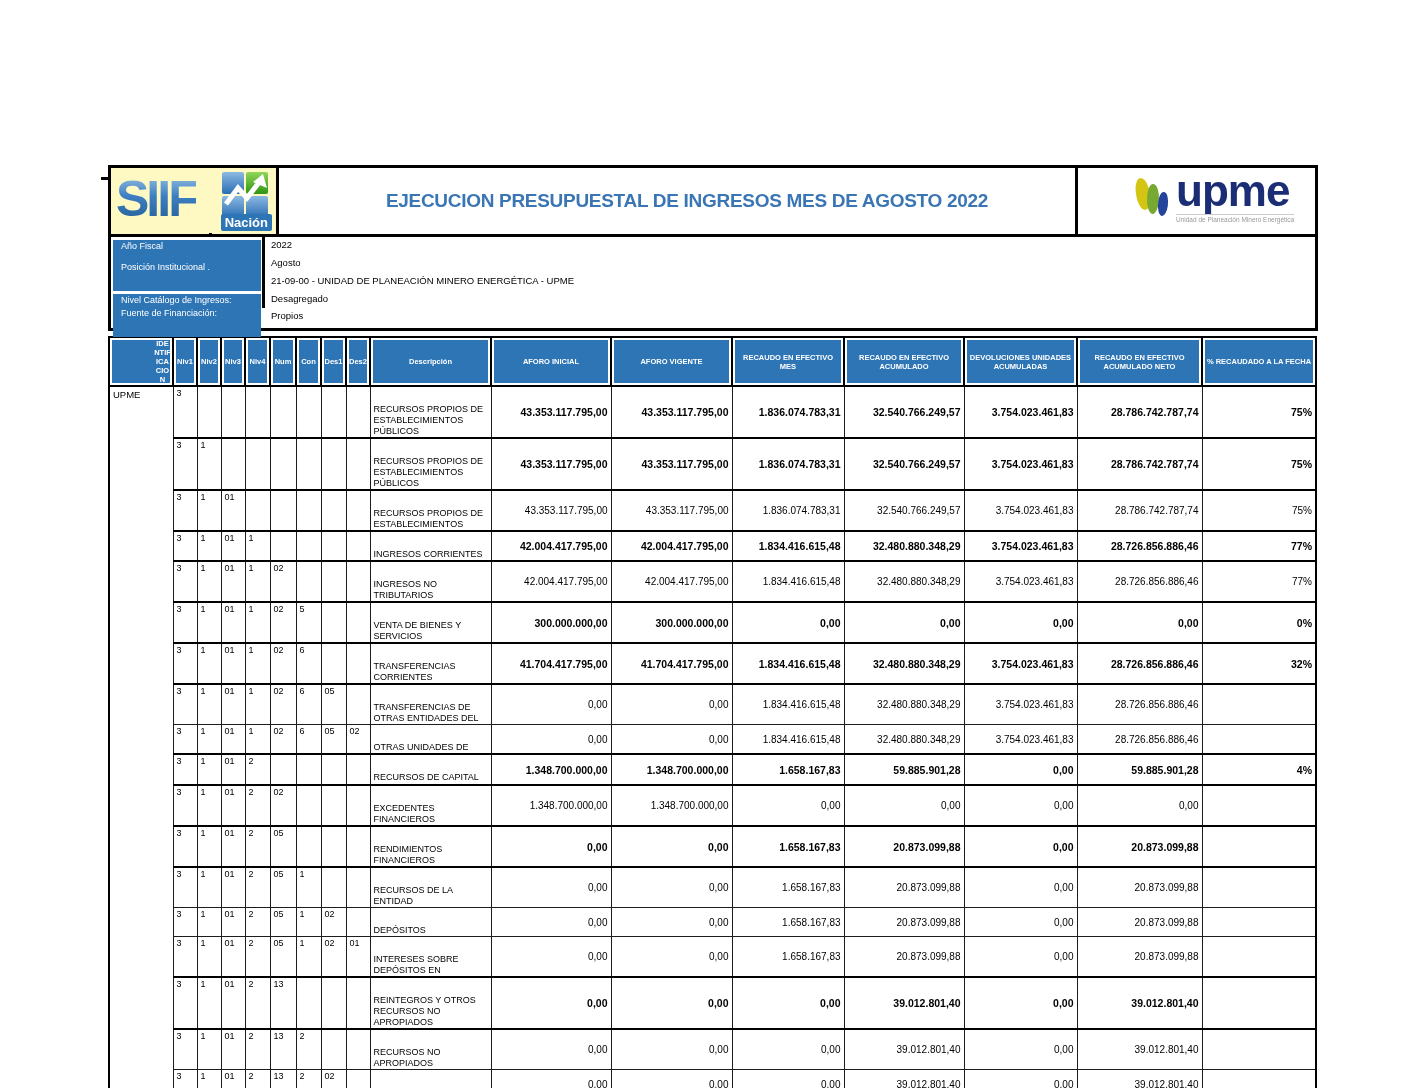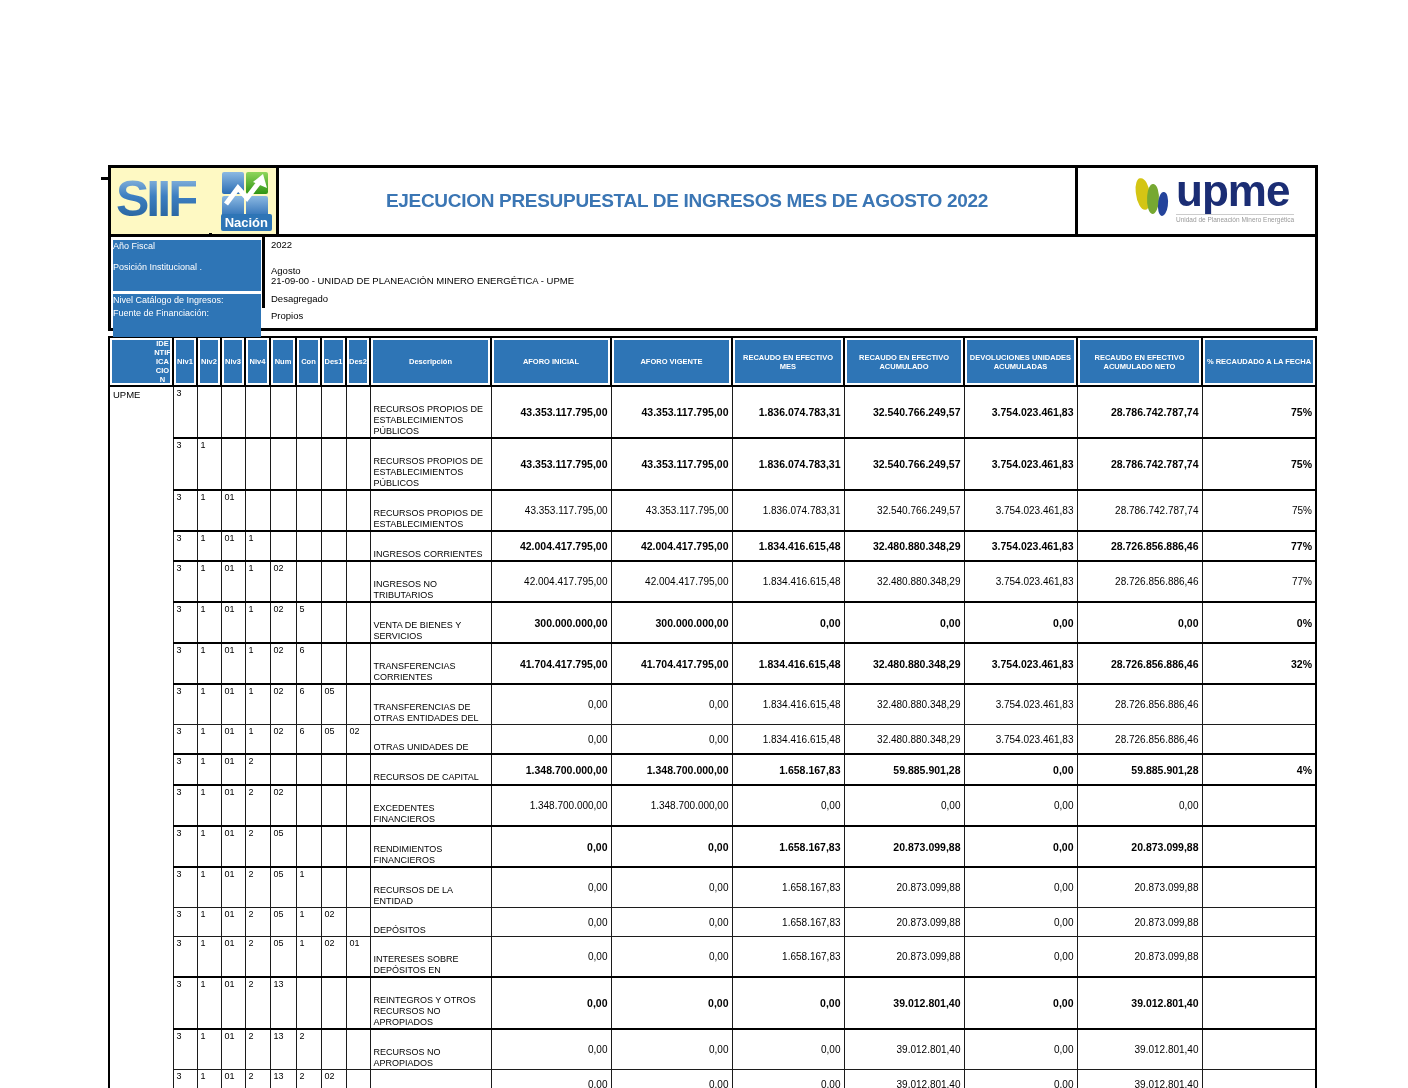--- a/index.html
+++ b/index.html
@@ -31,21 +31,21 @@
   .upme-shape{position:absolute;border-radius:40% 55% 45% 55%;}
   .upme-y{left:0;top:0;width:14px;height:32px;background:#d4c514;transform:rotate(-6deg);}
   .upme-g{left:11px;top:6px;width:12px;height:30px;background:#76a832;transform:rotate(4deg);}
   .upme-b{left:22px;top:14px;width:10px;height:24px;background:#24439b;transform:rotate(8deg);}
   .upme-text{position:absolute;left:40px;top:-8px;font-size:44px;font-weight:800;letter-spacing:-1px;color:#1b2d74;}
   .upme-tagline{position:absolute;left:98px;top:46px;font-size:6.5px;color:#999;white-space:nowrap;border-top:1px solid #ccc;padding-top:1px;}
 
   
   .meta-band{border:3px solid #000;border-top:none;height:94px;box-sizing:border-box;position:relative;background:#fff;}
   .meta-divider{position:absolute;left:151px;top:0;width:3px;height:71px;background:#000;}
-  .meta-label{position:absolute;left:2px;width:148px;height:30px;background:#2e75b6;color:#fff;font-size:9px;line-height:13px;padding-left:0;box-sizing:border-box;white-space:nowrap;overflow:hidden;}
+  .meta-label{position:absolute;left:2px;width:148px;height:30px;background:#2e75b6;color:#fff;font-size:9px;line-height:13px;padding-left:8px;box-sizing:border-box;white-space:nowrap;overflow:hidden;}
   .meta-value{position:absolute;left:160px;font-size:9.5px;white-space:nowrap;}
 
   
   table.main{border-collapse:collapse;table-layout:fixed;width:1207px;margin-top:5px;border:2px solid #000;}
   th{background:#2e75b6;border:2px solid #000;box-shadow:inset 0 0 0 2px #fff;color:#fff;font-size:7.5px;font-weight:700;padding:1px;vertical-align:middle;text-align:center;line-height:9px;}
   th.break{word-break:break-all;padding-left:44px;}
   td{border:1px solid #1c1c1c;padding:0 3px;overflow:hidden;box-sizing:border-box;}
   td.code{font-size:9px;vertical-align:top;padding-top:1px;}
   td.desc{font-size:9px;vertical-align:top;line-height:11px;padding-top:17px;text-transform:uppercase;}
   td.num{font-size:10px;text-align:right;vertical-align:middle;white-space:nowrap;}
@@ -94,21 +94,21 @@
   </div>
 
   <div class="meta-band">
     <div class="meta-divider"></div>
     <div class="meta-label" style="top:3px">Año Fiscal</div>
     <div class="meta-label" style="top:21px">Mes</div>
     <div class="meta-label" style="top:24px">Posición Institucional .</div>
     <div class="meta-label" style="top:57px">Nivel Catálogo de Ingresos:</div>
     <div class="meta-label" style="top:70px">Fuente de Financiación:</div>
     <div class="meta-value" style="top:2px">2022</div>
-    <div class="meta-value" style="top:28px">Agosto</div>
+    <div class="meta-value" style="top:20px">Agosto</div>
     <div class="meta-value" style="top:38px">21-09-00 - UNIDAD DE PLANEACIÓN MINERO ENERGÉTICA - UPME</div>
     <div class="meta-value" style="top:56px">Desagregado</div>
     <div class="meta-value" style="top:73px">Propios</div>
   </div>
 
   <table class="main">
     <colgroup>
       <col style="width:64px">
         <col style="width:24px">
         <col style="width:24px">

